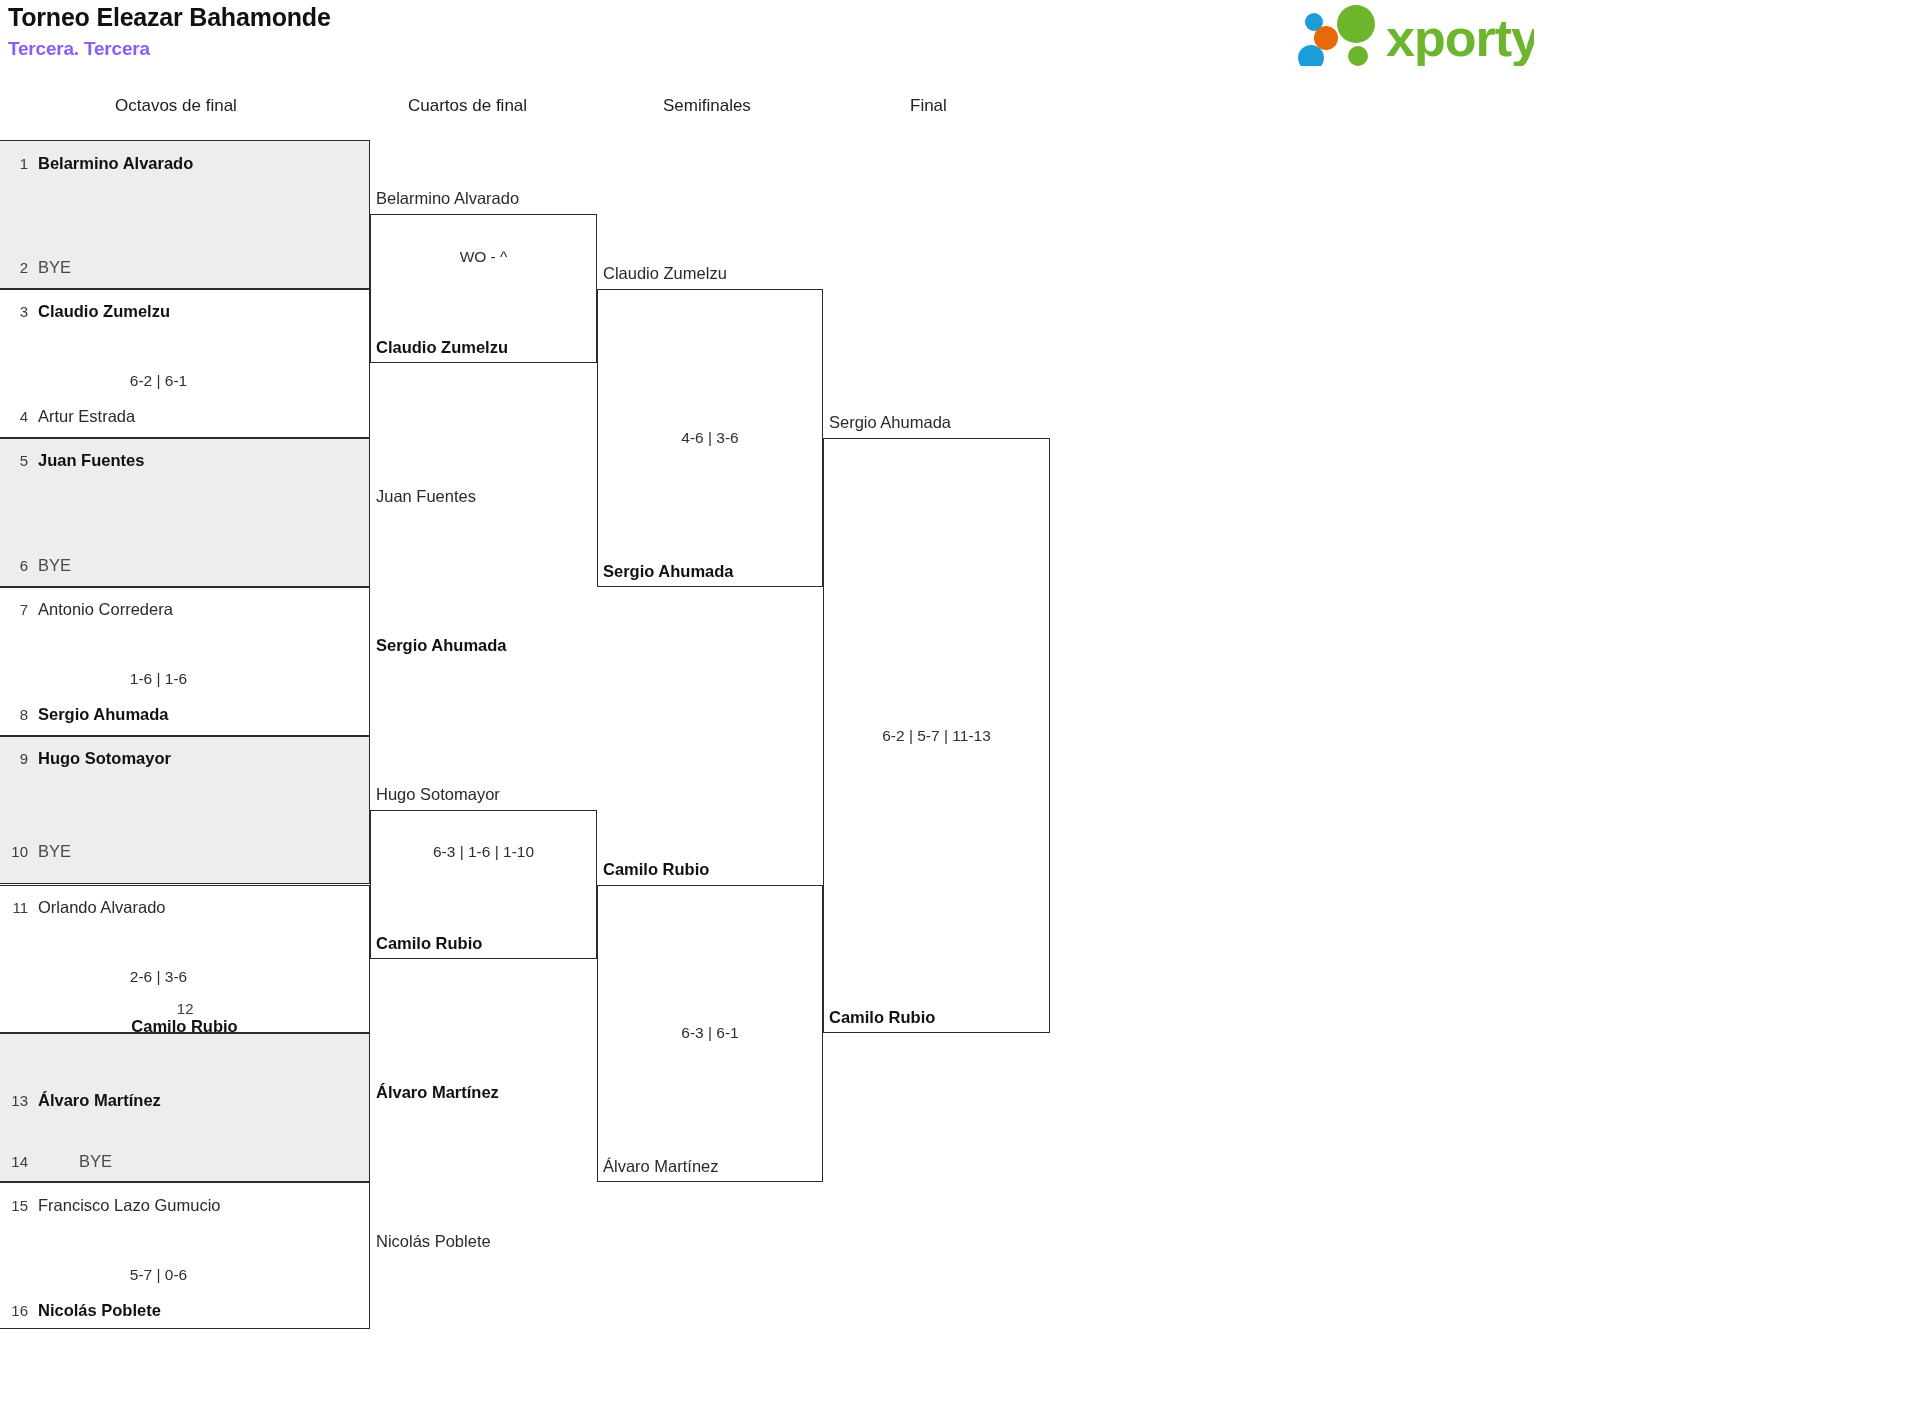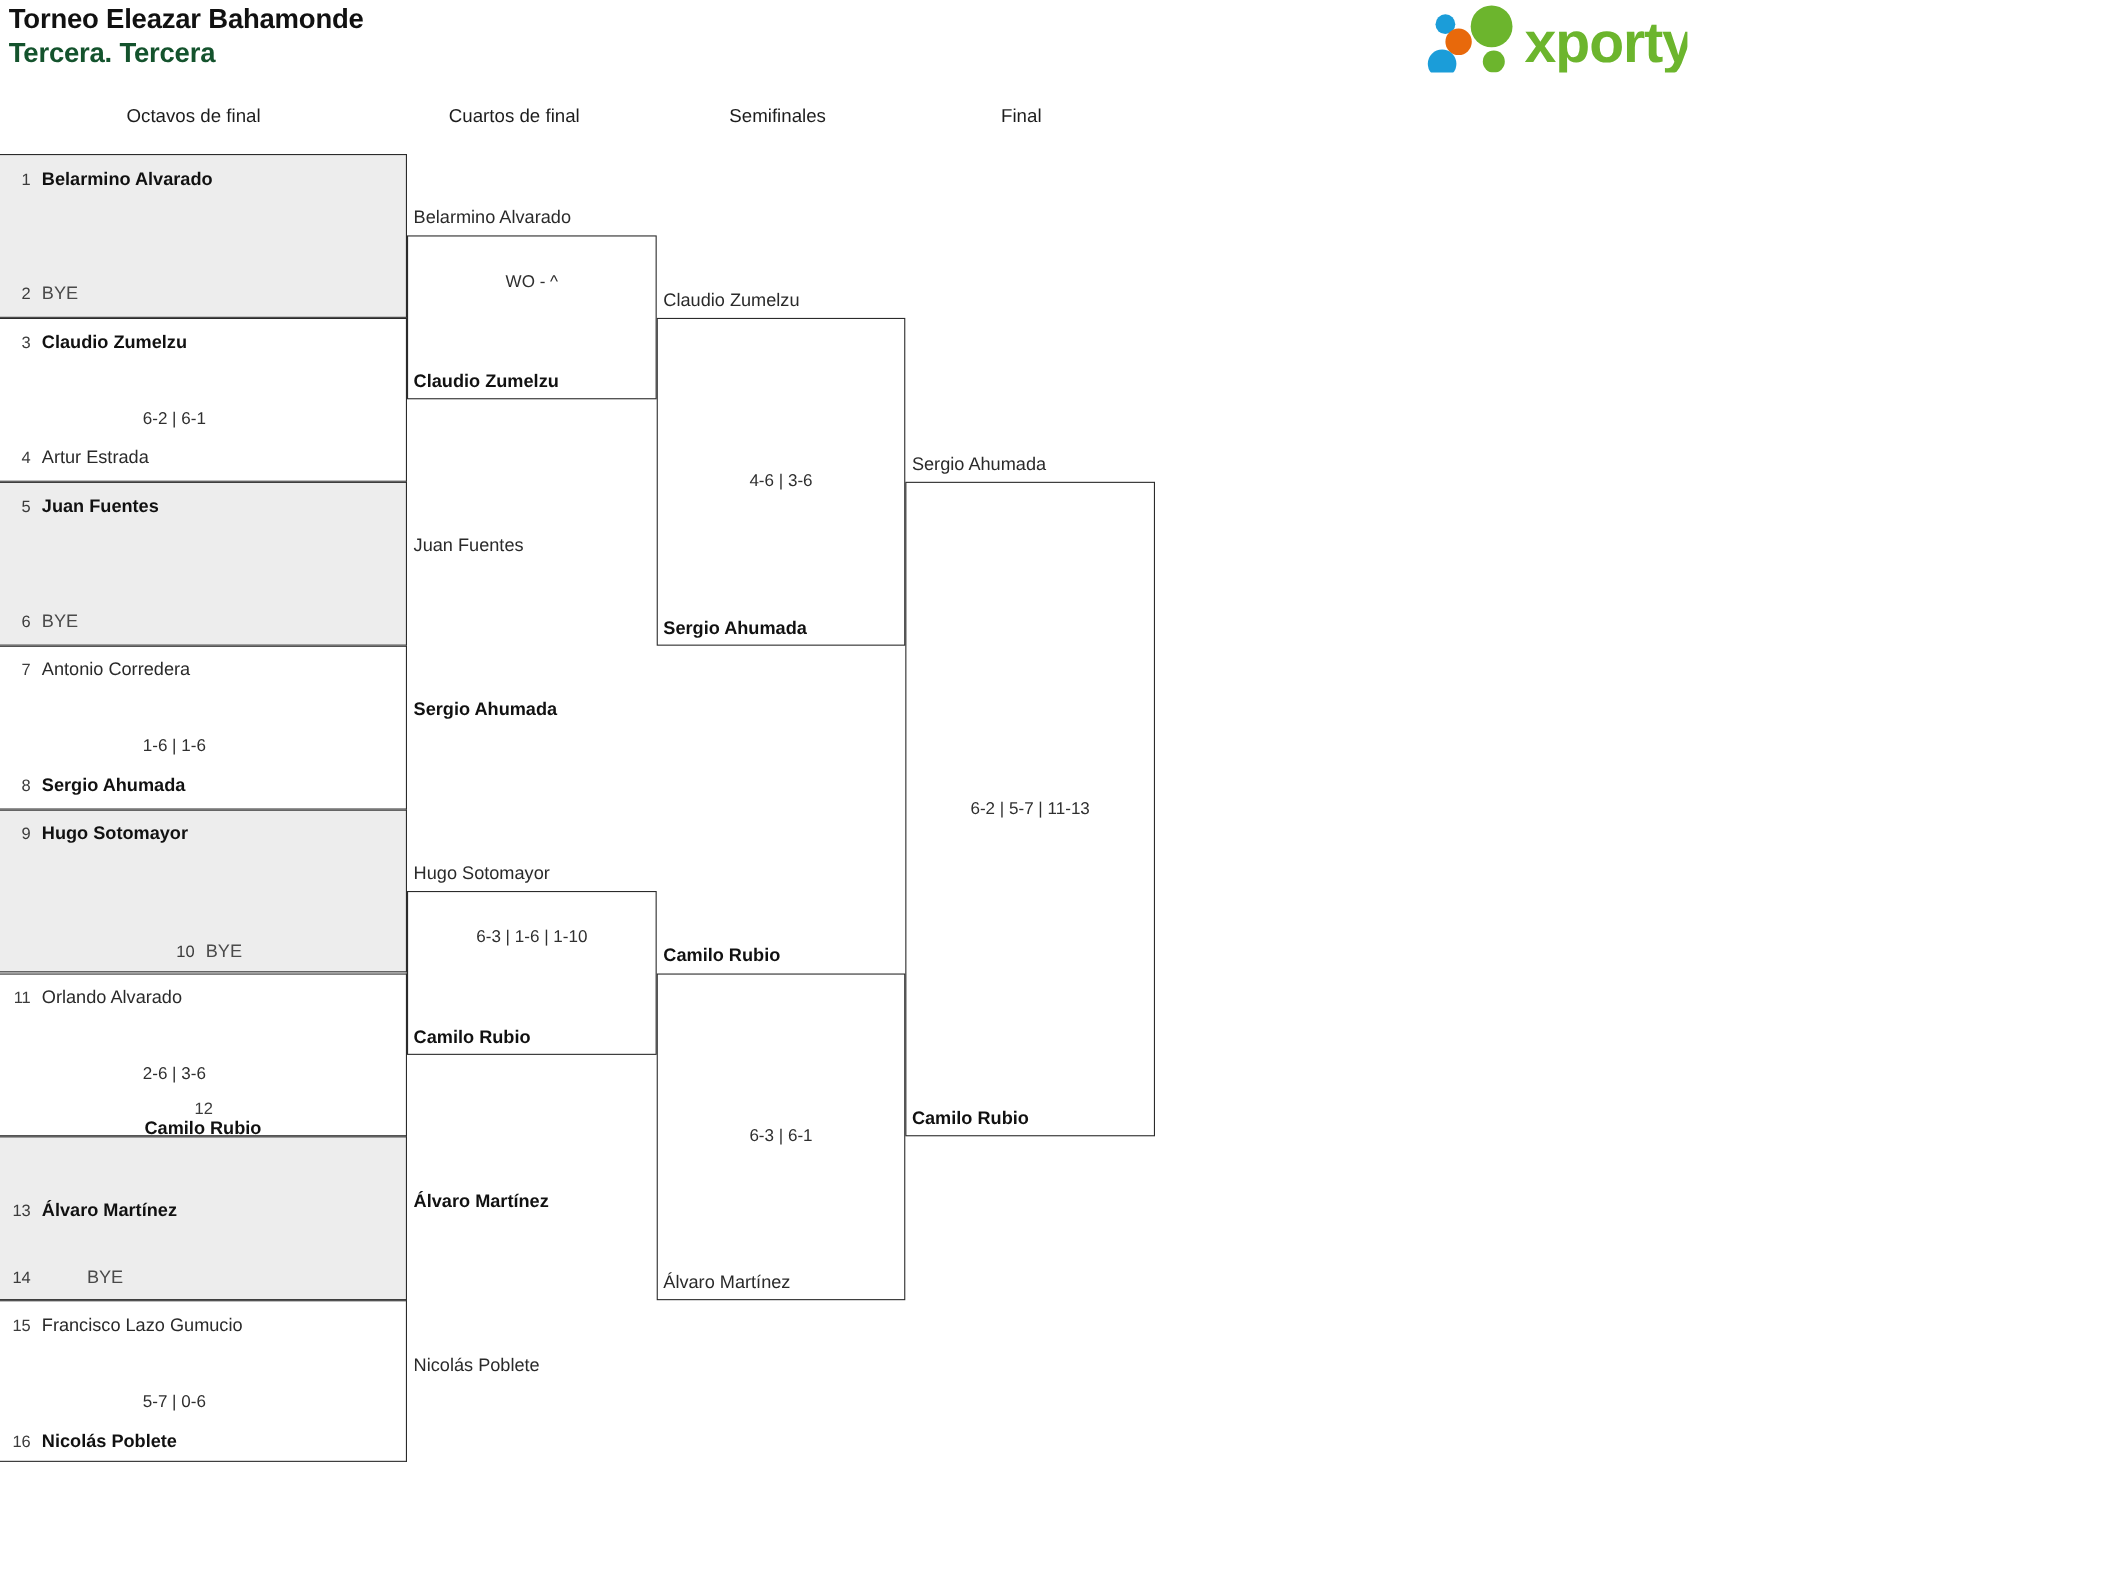--- a/index.html
+++ b/index.html
@@ -13,22 +13,22 @@
   }
 
   
   #header { position:absolute; left:0; top:0; width:1548px; height:100px; }
   #title-block { position:absolute; left:8px; top:2px; }
   #tournament-title {
     font-size:25px; font-weight:700; line-height:31px; letter-spacing:-0.2px;
     color:#111;
   }
   #tournament-subtitle {
-    font-size:25px; font-weight:700; line-height:31px; letter-spacing:-0.2px;
-    color:#14532d;
+    font-size:19px; font-weight:700; line-height:31px; letter-spacing:-0.2px;
+    color:#8b5cf6;
   }
 
   
   #logo { position:absolute; right:14px; top:4px; width:240px; height:62px; }
   #logo svg { display:block; }
 
   
   .round-header {
     position:absolute;
     font-size:17px; font-weight:400; color:#1d1d1d;
@@ -150,21 +150,21 @@
         <span class="seed-num">8</span>
         <span class="seed-name winner">Sergio Ahumada</span>
       </div>
       <div class="r16-score" style="top: 82.45px;">1-6 | 1-6</div>
     </div>
     <div class="r16-block shaded" style="left: 0px; top: 735.6px; width: 370px; height: 148.9px;">
       <div class="seedrow" style="top: 10px;">
         <span class="seed-num">9</span>
         <span class="seed-name winner">Hugo Sotomayor</span>
       </div>
-      <div class="seedrow" style="top: 117px; justify-content: center;">
+      <div class="seedrow" style="top: 103px;">
         <span class="seed-num">10</span>
         <span class="seed-name bye">BYE</span>
       </div>
       <div class="r16-score" style="top: 82.45px;"></div>
     </div>
     <div class="r16-block plain" style="left: 0px; top: 884.5px; width: 370px; height: 148.9px;">
       <div class="seedrow" style="top: 10px;">
         <span class="seed-num">11</span>
         <span class="seed-name">Orlando Alvarado</span>
       </div>

